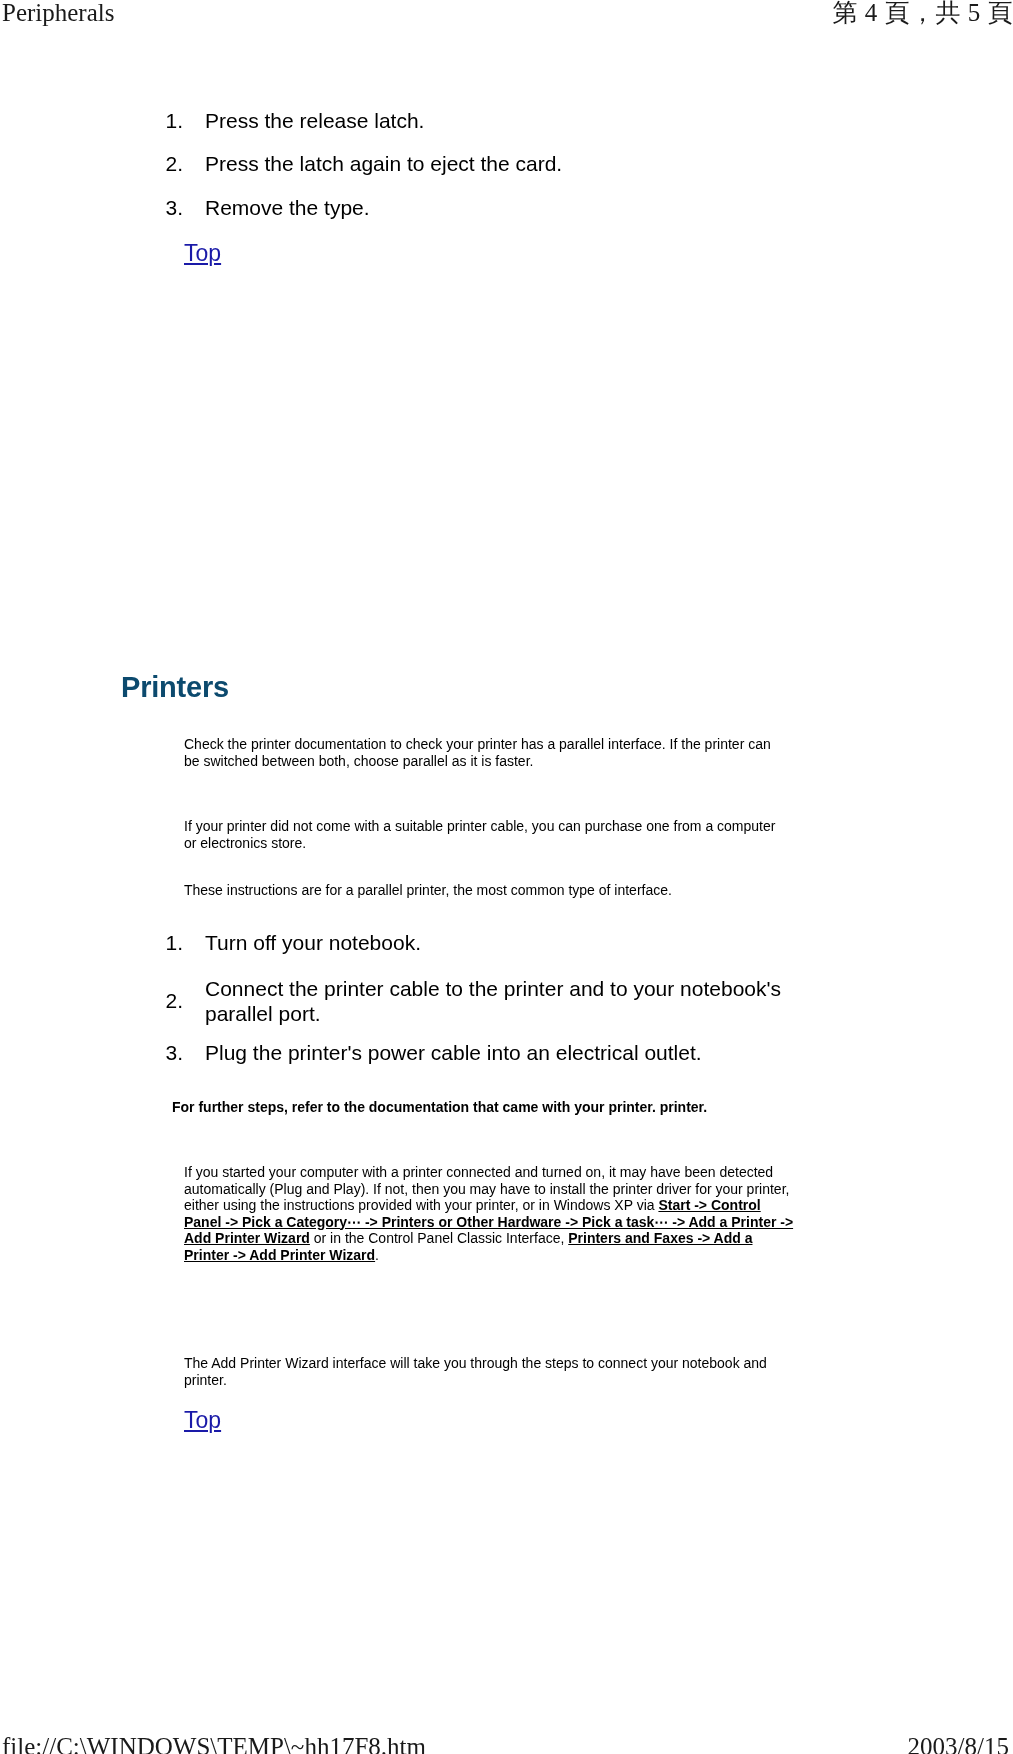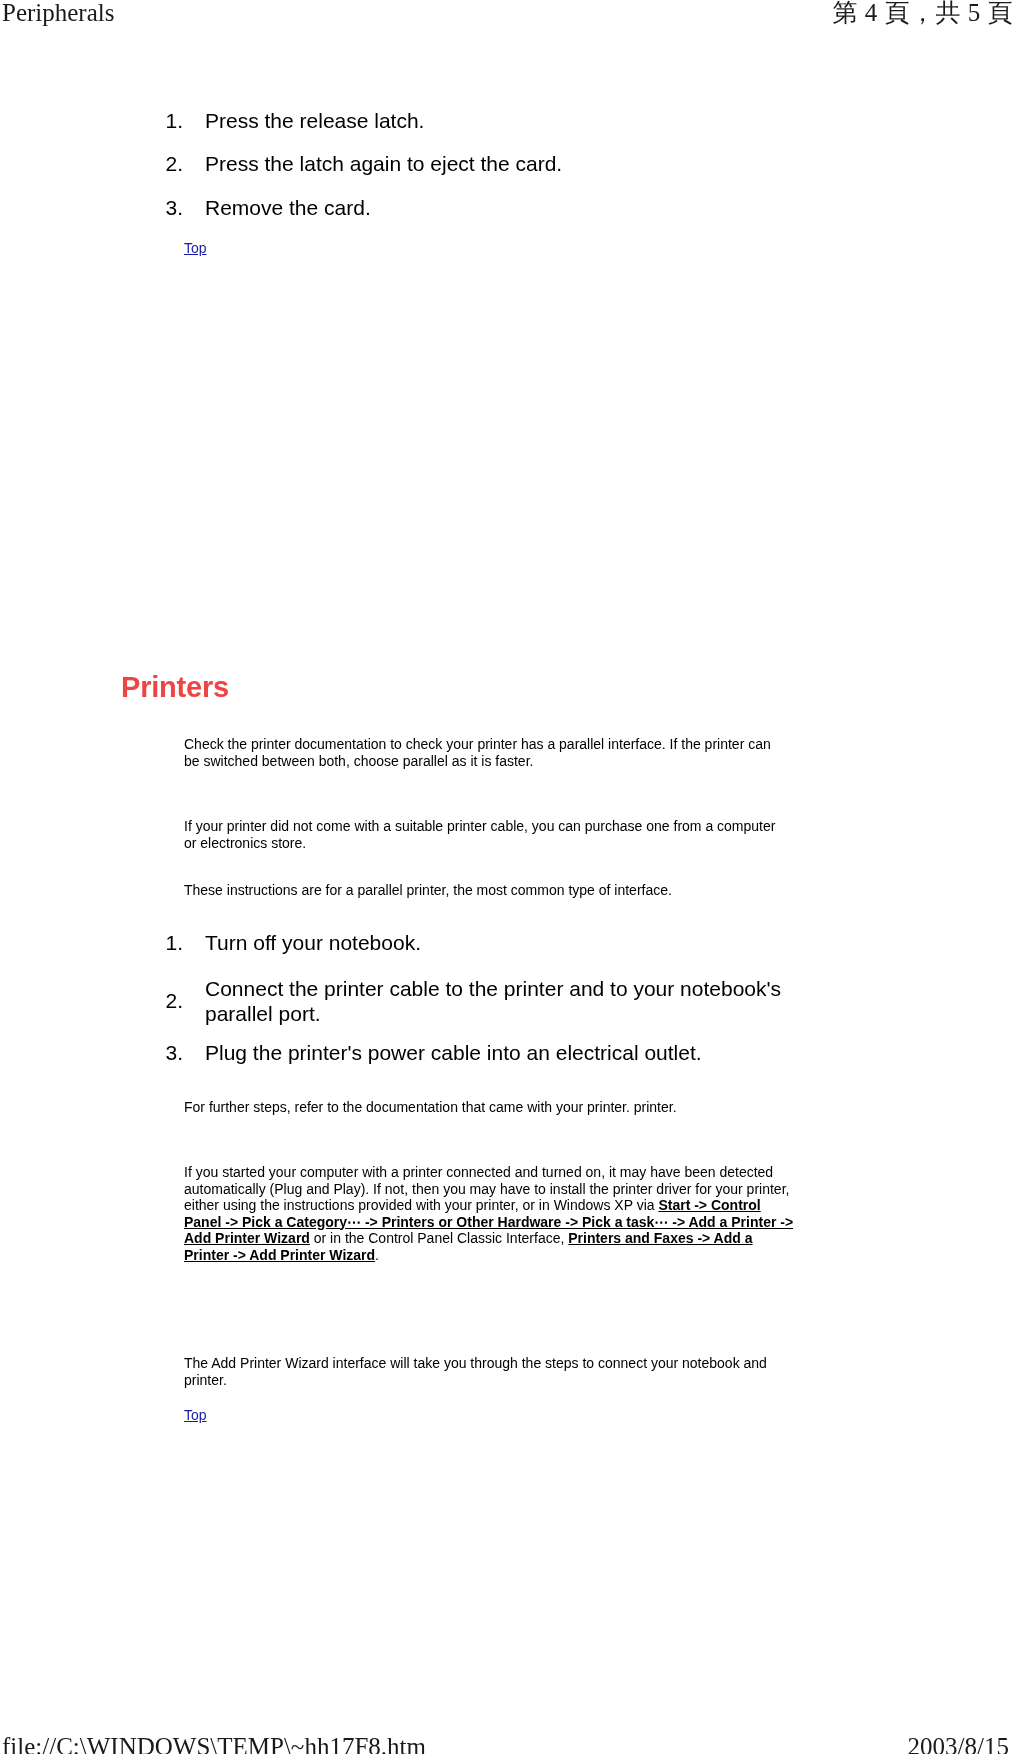--- a/index.html
+++ b/index.html
@@ -84,29 +84,29 @@
 
   .para {
     font-size: 14px;
     line-height: 1.18;
     color: #000;
   }
 
   .link {
     color: #1a1aa8;
     text-decoration: underline;
-    font-size: 14px;
+    font-size: 23px;
     cursor: pointer;
   }
 
   h2.section-title {
     margin: 0;
     font-size: 29px;
     font-weight: bold;
-    color: #ef4444;
+    color: #0c4a6e;
     letter-spacing: -0.2px;
   }
 
   b, strong { font-weight: bold; text-decoration: underline; }
 
   
   #list1-item1 { position: absolute; top: 49px;  left: 137px; width: 740px; }
   #list1-item2 { position: absolute; top: 92px;  left: 137px; width: 740px; }
   #list1-item3 { position: absolute; top: 136px; left: 137px; width: 740px; }
   #top-link-1  { position: absolute; top: 180px; left: 184px; }
@@ -114,21 +114,21 @@
   #printers-heading { position: absolute; top: 611px; left: 121px; }
 
   #p-check     { position: absolute; top: 662px; left: 184px; width: 600px; }
   #p-purchase  { position: absolute; top: 744px; left: 184px; width: 600px; }
   #p-these     { position: absolute; top: 808px; left: 184px; width: 600px; }
 
   #list2-item1 { position: absolute; top: 871px; left: 137px; width: 720px; }
   #list2-item2 { position: absolute; top: 917px; left: 137px; width: 700px; }
   #list2-item3 { position: absolute; top: 981px; left: 137px; width: 740px; }
 
-  #p-further   { position: absolute; top: 1025px; left: 184px; width: 640px; }
+  #p-further   { position: absolute; top: 1025px; left: 172px; width: 640px; font-weight: bold; }
   #p-started   { position: absolute; top: 1090px; left: 184px; width: 610px; }
   #p-addwiz    { position: absolute; top: 1281px; left: 184px; width: 600px; }
   #top-link-2  { position: absolute; top: 1347px; left: 184px; }
 </style>
 </head>
 <body>
 
 <div class="print-header">
   <span class="ph-left">Peripherals</span>
   <span class="ph-right">第 4 頁，共 5 頁</span>
@@ -141,21 +141,21 @@
     <span class="txt">Press the release latch.</span>
   </div>
 
   <div class="ol-row" id="list1-item2">
     <span class="num">2.</span>
     <span class="txt">Press the latch again to eject the card.</span>
   </div>
 
   <div class="ol-row" id="list1-item3">
     <span class="num">3.</span>
-    <span class="txt">Remove the card.</span>
+    <span class="txt">Remove the type.</span>
   </div>
 
   <a class="link" id="top-link-1" href="#">Top</a>
 
   <h2 class="section-title" id="printers-heading">Printers</h2>
 
   <p class="para" id="p-check">Check the printer documentation to check your printer has a parallel interface. If the printer can be switched between both, choose parallel as it is faster.</p>
   <p class="para" id="p-purchase">If your printer did not come with a suitable printer cable, you can purchase one from a computer or electronics store.</p>
   <p class="para" id="p-these">These instructions are for a parallel printer, the most common type of interface.</p>
 

